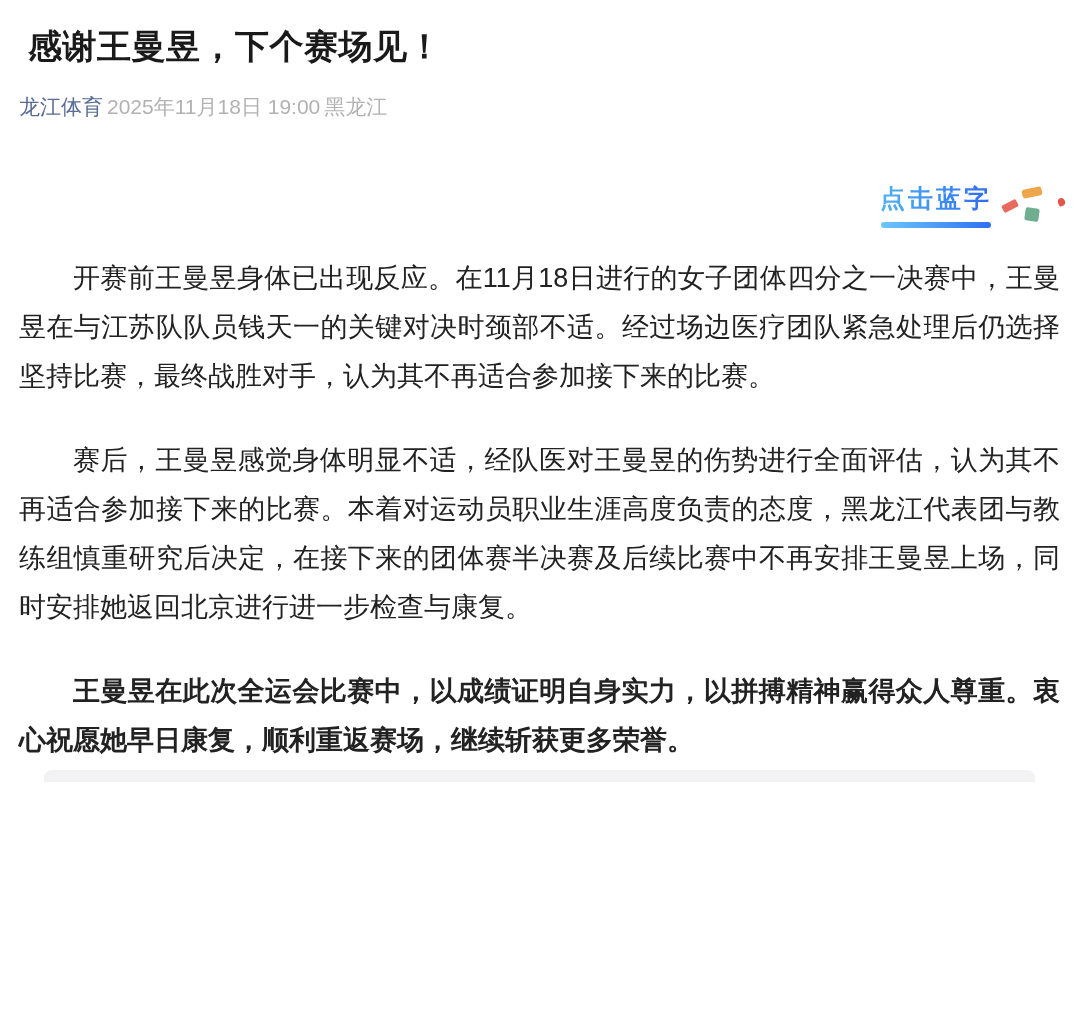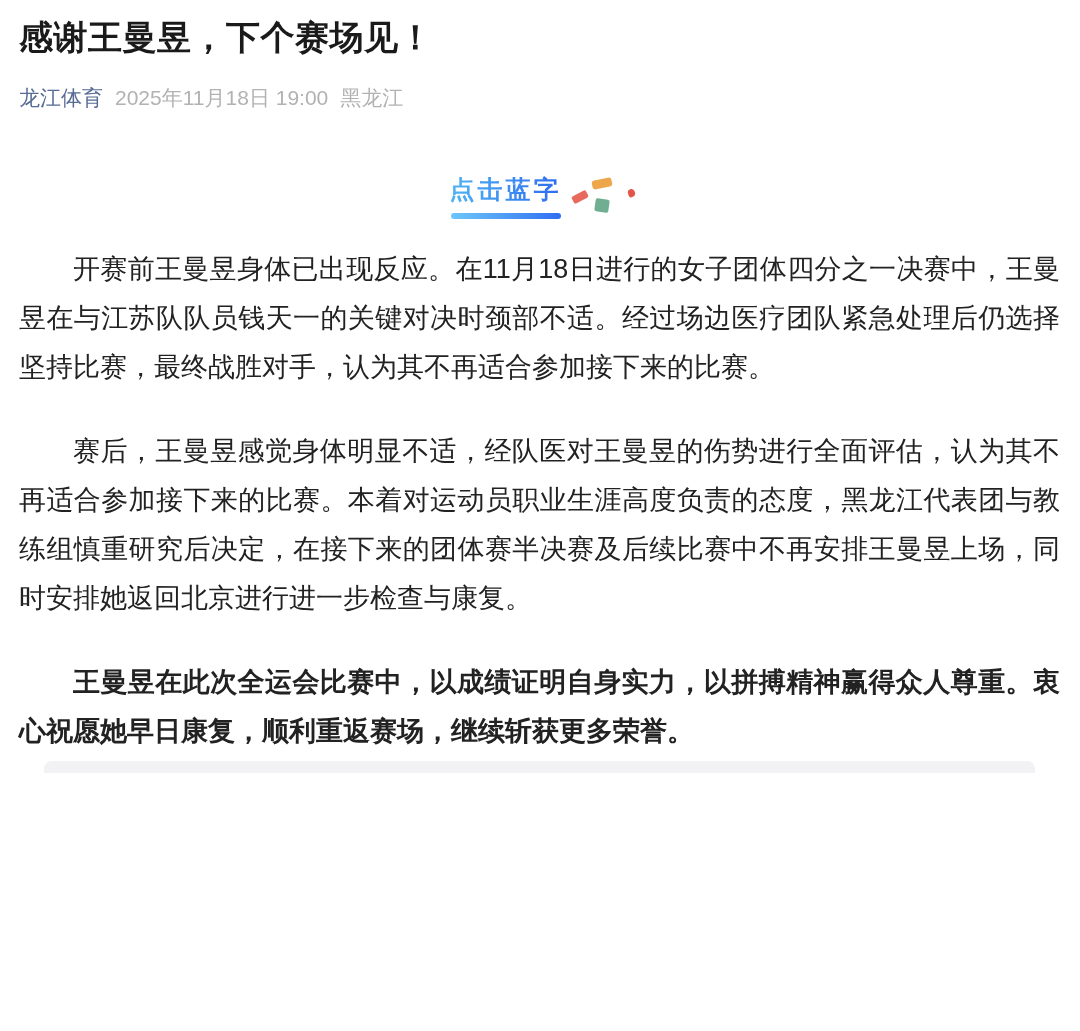--- a/index.html
+++ b/index.html
@@ -6,38 +6,38 @@
   html, body { margin: 0; padding: 0; }
   body {
     width: 1080px; height: 1031px; overflow: hidden;
     background: #ffffff;
     font-family: "Liberation Sans", "DejaVu Sans", sans-serif;
   }
   .article { padding: 14px 20px 0 19px; }
 
   
   .title {
-    margin: 0;
+    margin: 9px;
     font-size: 34px; line-height: 46px; font-weight: 700;
     color: #1a1a1a; letter-spacing: 0.5px;
   }
 
   
   .meta {
     margin-top: 23px;
-    display: flex; align-items: center; column-gap: 12px;
+    display: flex; align-items: center; column-gap: 4px;
     font-size: 21px; line-height: 30px;
   }
   .account { color: var(--account-link, #576b95); text-decoration: none; cursor: pointer; }
   .meta-gray { color: var(--meta-gray, #b2b2b2); }
 
   
   .banner {
     margin-top: 59px;
-    display: flex; justify-content: center; align-items: flex-start;
+    display: flex; justify-content: flex-end; align-items: flex-start;
     cursor: pointer;
   }
   .banner-group { display: flex; flex-direction: column; align-items: center; }
   .grad-text {
     font-size: 25px; font-weight: 700; line-height: 35px; letter-spacing: 3px;
     color: var(--banner-gradient-end, #2e6bf0);
     background-image: linear-gradient(90deg, var(--banner-gradient-start, #4fb3f3), var(--banner-gradient-end, #2e6bf0));
     -webkit-background-clip: text; background-clip: text;
     -webkit-text-fill-color: transparent;
   }

